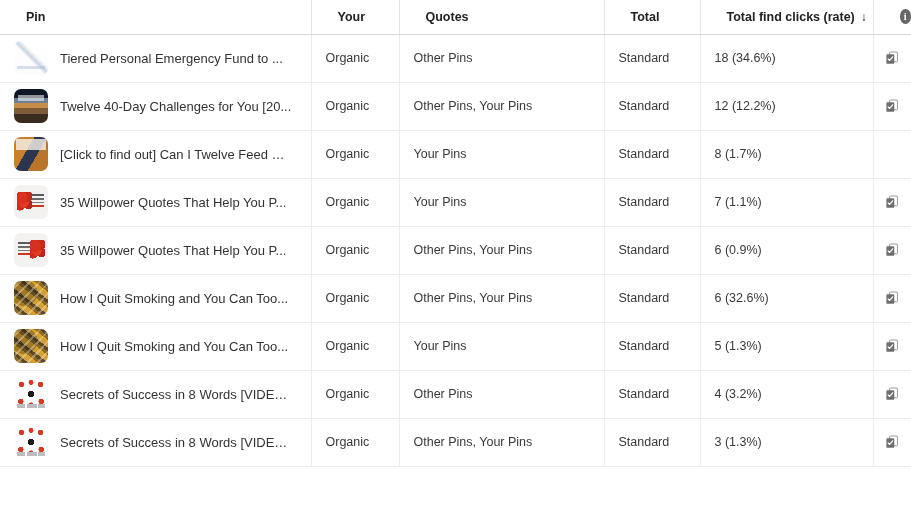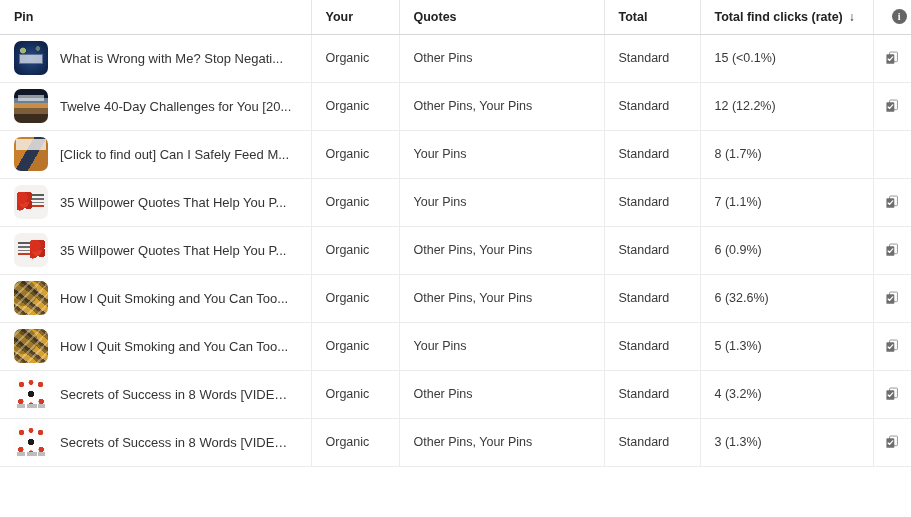--- a/index.html
+++ b/index.html
@@ -37,20 +37,21 @@
     border-bottom: 1px solid #d8d8d8;
     border-right: 1px solid #e6e6e6;
     white-space: nowrap;
   }
   #pin-table thead th.last-th { border-right: none; }
 
   .th-inner {
     display: flex;
     align-items: center;
     gap: 6px;
+    margin-left: 12px;
   }
   .sort-arrow {
     font-size: 12px;
     line-height: 1;
     color: #222;
     font-weight: bold;
   }
 
   .info-icon {
     display: inline-flex;
@@ -290,28 +291,28 @@
         <span class="th-inner">
           <span class="info-icon">i</span>
         </span>
       </th>
     </tr>
   </thead>
   <tbody id="table-body">
       <tr>
         <td>
           <div class="pin-cell">
-            <div class="thumb th-starry"></div>
-            <span class="pin-title">What is Wrong with Me? Stop Negati...</span>
+            <div class="thumb th-chart"></div>
+            <span class="pin-title">Tiered Personal Emergency Fund to ...</span>
           </div>
         </td>
         <td>Organic</td>
         <td>Other Pins</td>
         <td>Standard</td>
-        <td>15 (&lt;0.1%)</td>
+        <td>18 (34.6%)</td>
         <td class="cell-action">
           <div class="copy-cell">
             <svg class="copy-icon" viewBox="0 0 16 16">
               <rect x="5.2" y="1.2" width="9" height="11" rx="1" fill="#ffffff" stroke="#8a8a8a" stroke-width="1"></rect>
               <rect x="1.6" y="3.6" width="9" height="11" rx="1" fill="#6e6e6e"></rect>
               <path d="M3.6 9.1 L5.3 10.8 L8.8 6.6" fill="none" stroke="#ffffff" stroke-width="1.4" stroke-linecap="round" stroke-linejoin="round"></path>
             </svg>
           </div>
         </td>
       </tr>
@@ -333,21 +334,21 @@
               <rect x="1.6" y="3.6" width="9" height="11" rx="1" fill="#6e6e6e"></rect>
               <path d="M3.6 9.1 L5.3 10.8 L8.8 6.6" fill="none" stroke="#ffffff" stroke-width="1.4" stroke-linecap="round" stroke-linejoin="round"></path>
             </svg>
           </div>
         </td>
       </tr>
       <tr>
         <td>
           <div class="pin-cell">
             <div class="thumb th-orange"></div>
-            <span class="pin-title">[Click to find out] Can I Safely Feed M...</span>
+            <span class="pin-title">[Click to find out] Can I Twelve Feed M...</span>
           </div>
         </td>
         <td>Organic</td>
         <td>Your Pins</td>
         <td>Standard</td>
         <td>8 (1.7%)</td>
         <td class="cell-action">
           <div class="copy-cell">
             <span class="copy-slot-empty"></span>
           </div>

